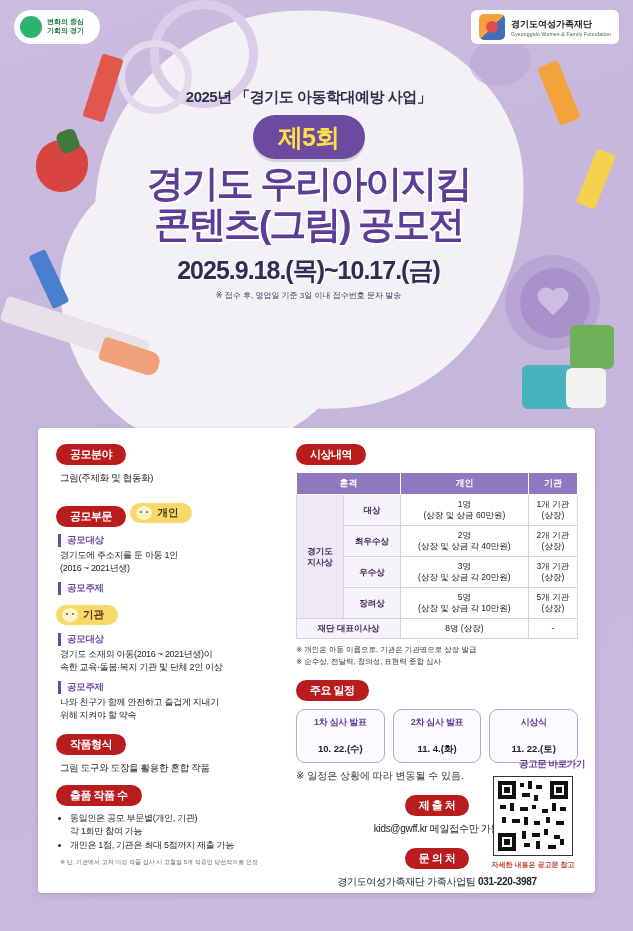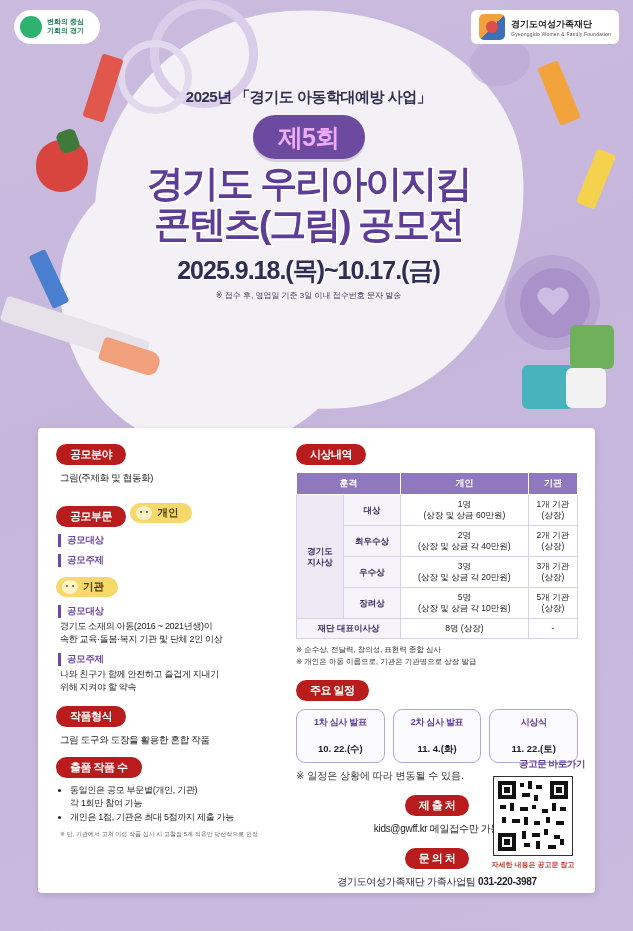--- a/index.html
+++ b/index.html
@@ -57,21 +57,21 @@
   .badge-right .logo-sq{width:26px;height:26px;border-radius:5px;background:linear-gradient(135deg,#f2a23c 50%,#3f6fb5 50%);position:relative;}
   .badge-right .logo-sq:after{content:"";position:absolute;left:7px;top:7px;width:12px;height:12px;border-radius:50%;background:#e04b4b;}
   .badge-right .br-t1{font-size:9px;font-weight:bold;color:#222;}
   .badge-right .br-t2{font-size:5px;color:#555;letter-spacing:.2px;}
 
   
   .hero{position:absolute;left:0;right:16px;top:88px;text-align:center;}
   .hero .pre{font-size:15px;font-weight:bold;color:#2f2f4f;letter-spacing:-.5px;}
   .hero .round{
     margin:8px auto 0;width:112px;height:44px;border-radius:24px;
-    background:#6c4aa0;color:#f0abfc;font-size:25px;font-weight:bold;
+    background:#6c4aa0;color:#fde047;font-size:25px;font-weight:bold;
     display:flex;align-items:center;justify-content:center;letter-spacing:-1px;
     box-shadow:0 3px 0 rgba(0,0,0,.12);
   }
   .hero .t1,.hero .t2{
     font-size:37px;font-weight:bold;color:#5e3d97;letter-spacing:-2px;line-height:1.12;
     text-shadow:2px 2px 0 #fff, -1px -1px 0 #fff,1px -1px 0 #fff,-1px 1px 0 #fff;
   }
   .hero .t1{margin-top:4px;}
   .hero .date{
     margin-top:8px;font-size:25px;font-weight:bold;color:#2e2e52;letter-spacing:-1px;
@@ -200,20 +200,22 @@
     <div class="sec-body">그림(주제화 및 협동화)</div>
 
     <div style="height:10px"></div>
     <div class="sec-tag">공모부문</div>
 
     <div class="pill-sub">
       <span class="face"></span>
       <span>개인</span>
     </div>
     <div class="bar-label">공모대상</div>
+    <div class="small-txt" style="white-space:pre-line">경기도에 주소지를 둔 아동 1인
+(2016 ~ 2021년생)</div>
     <div class="bar-label">공모주제</div>
 
     <div class="pill-sub">
       <span class="face"></span>
       <span>기관</span>
     </div>
     <div class="bar-label">공모대상</div>
     <div class="small-txt" style="white-space:pre-line">경기도 소재의 아동(2016 ~ 2021년생)이
 속한 교육·돌봄·복지 기관 및 단체 2인 이상</div>
     <div class="bar-label">공모주제</div>
@@ -279,22 +281,22 @@
         </tr>
         <tr>
           <td class="sub" colspan="2">재단 대표이사상</td>
           <td>8명 (상장)</td>
           <td>-</td>
         </tr>
       </tbody>
     </table>
 
     <div class="tbl-notes">
+      <div>※ 개인은 아동 이름으로, 기관은 기관명으로 상장 발급</div>
       <div>※ 순수상, 전달력, 창의성, 표현력 종합 심사</div>
-      <div>※ 개인은 아동 이름으로, 기관은 기관명으로 상장 발급</div>
     </div>
 
     <div style="height:12px"></div>
     <div class="sec-tag">주요 일정</div>
 
     <div class="sched-row">
       <div class="sched-box">
         <div class="s-t">1차 심사 발표</div>
         <div class="s-d">10. 22.(수)</div>
       </div>

